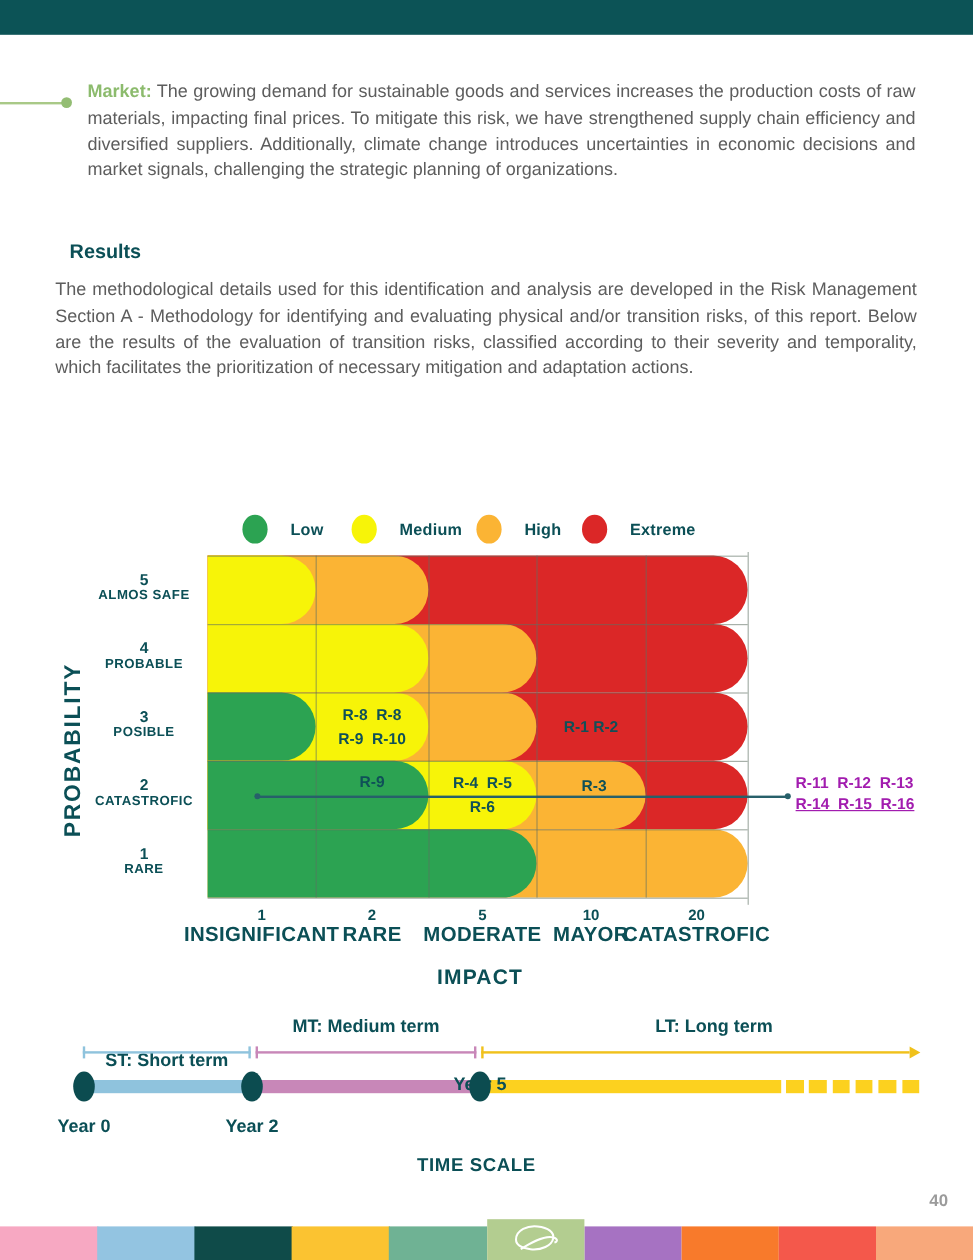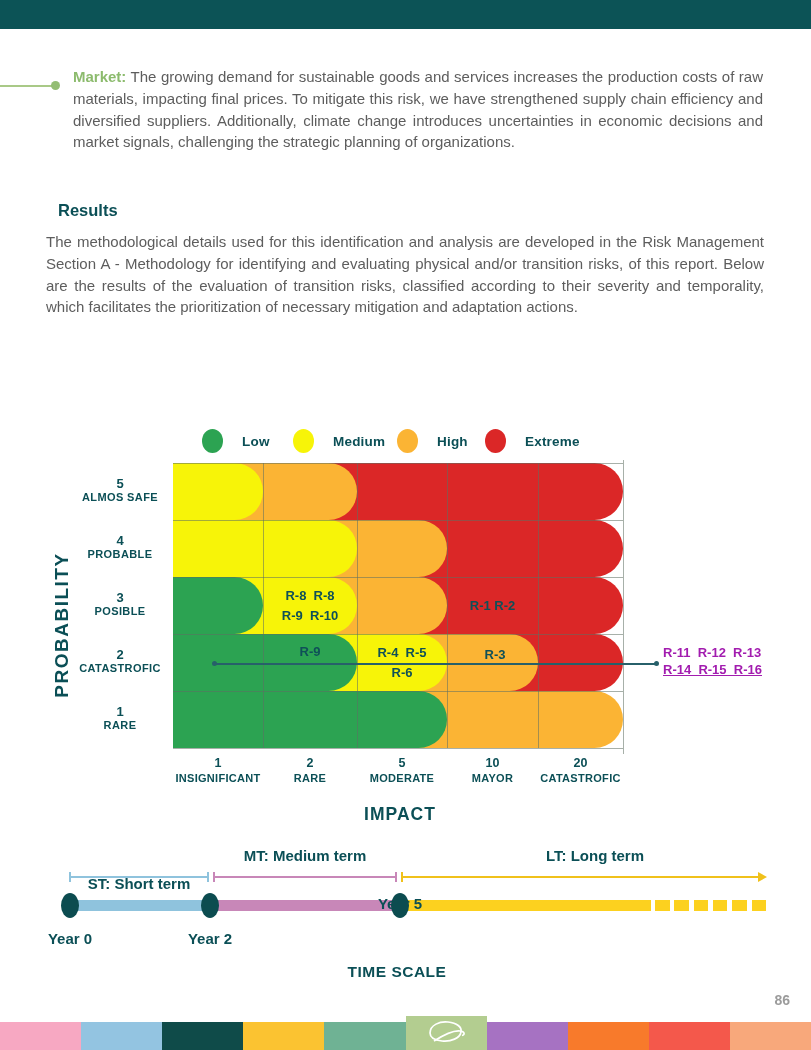--- a/index.html
+++ b/index.html
@@ -27,21 +27,21 @@
   .gridline{position:absolute;background:rgba(95,111,98,.55);}
   .risk-label{
     position:absolute;transform:translate(-50%,-50%);text-align:center;white-space:pre;
     font-size:13px;font-weight:700;color:#0f5058;line-height:20px;z-index:6;
   }
   .ylab{position:absolute;transform:translate(-50%,-50%);text-align:center;white-space:nowrap;color:#0b4f56;z-index:2;}
   .ylab .num{font-size:13px;font-weight:700;display:block;}
   .ylab .nam{font-size:11px;font-weight:700;letter-spacing:.4px;display:block;text-align:right;}
   .xlab{position:absolute;transform:translateX(-50%);text-align:center;white-space:nowrap;color:#0b4f56;}
   .xlab .num{font-size:12.5px;font-weight:700;display:block;line-height:15px;}
-  .xlab .nam{font-size:11px;font-weight:700;letter-spacing:.3px;display:block;line-height:15px;}
+  .xlab .nam{font-size:17px;font-weight:700;letter-spacing:.3px;display:block;line-height:15px;}
   .prob-title{
     left:62px;top:625px;transform:translate(-50%,-50%) rotate(-90deg);
     font-size:19px;font-weight:700;letter-spacing:1.5px;color:#0b4f56;white-space:nowrap;
   }
   .impact-title{left:400px;top:804px;transform:translateX(-50%);font-size:17.5px;font-weight:700;letter-spacing:1px;color:#0b4f56;}
   .annot-line{left:216px;top:663px;width:441px;height:1.6px;background:#27606a;z-index:5;}
   .annot-dot{width:5px;height:5px;border-radius:50%;background:#27606a;z-index:5;}
   .callout{left:663px;font-size:13px;font-weight:700;color:#a21caf;white-space:pre;z-index:6;}
   .tl-period-label{position:absolute;transform:translateX(-50%);top:847px;font-size:15px;font-weight:700;color:#0b4f56;white-space:nowrap;}
   .tl-bracket{position:absolute;top:876px;height:2px;}
@@ -152,21 +152,21 @@
       <div class="tl-dash" style="left: 674.3px; background: rgb(252, 209, 31);"></div>
       <div class="tl-dash" style="left: 693.6px; background: rgb(252, 209, 31);"></div>
       <div class="tl-dash" style="left: 712.9px; background: rgb(252, 209, 31);"></div>
       <div class="tl-dash" style="left: 732.2px; background: rgb(252, 209, 31);"></div>
       <div class="tl-dash" style="left: 751.5px; background: rgb(252, 209, 31);"></div>
       <div class="tl-marker" style="left: 391px; background: rgb(12, 76, 80);"></div>
       <div class="year-label" style="left: 400px; top: 895px;">Year 5</div>
     </div>
   <div class="abs timescale-title">TIME SCALE</div>
 
-  <div class="abs page-num">86</div>
+  <div class="abs page-num">40</div>
 
   <div>
       <div class="footer-block" style="left: 0px; width: 81.6px; background: rgb(247, 168, 194);"></div>
       <div class="footer-block" style="left: 81.1px; width: 81.6px; background: rgb(147, 196, 225);"></div>
       <div class="footer-block" style="left: 162.2px; width: 81.6px; background: rgb(15, 75, 73);"></div>
       <div class="footer-block" style="left: 243.3px; width: 81.6px; background: rgb(251, 195, 49);"></div>
       <div class="footer-block" style="left: 324.4px; width: 81.6px; background: rgb(111, 178, 148);"></div>
       <div class="footer-logo" style="left: 405.5px; width: 81.1px; background: rgb(179, 205, 144);">
         <svg width="46" height="30" viewBox="0 0 46 30">
           <path d="M7 15 C7 7 17 3 25 4 C34 5 39 9 38 14 C37 20 28 24 19 23 C11 22 7 19 7 15 Z" fill="none" stroke="#ffffff" stroke-width="1.7"></path>

